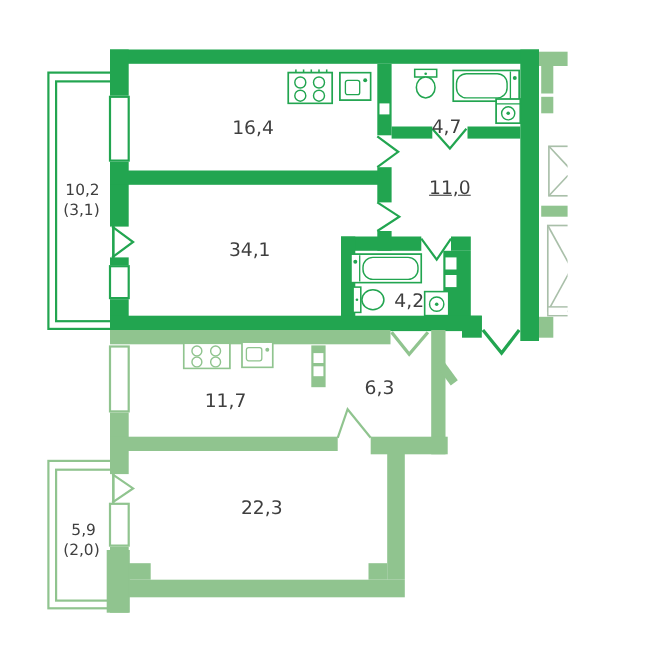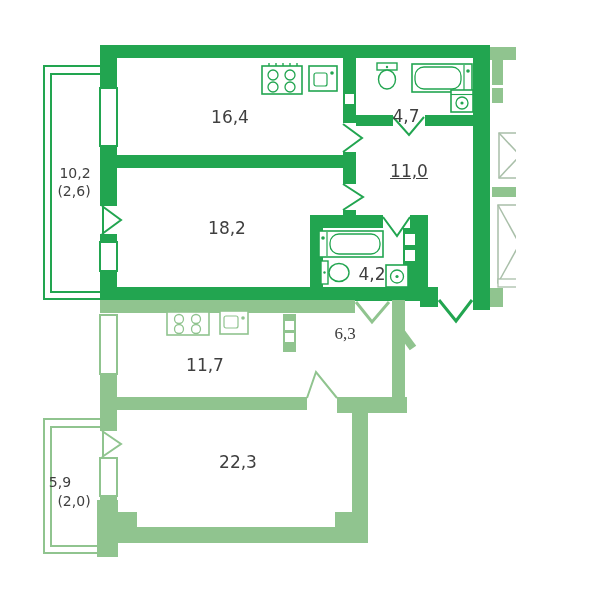--- a/index.html
+++ b/index.html
@@ -204,23 +204,23 @@
       <rect x="498" y="205" width="43" height="78"></rect>
       <line x1="498" y1="205" x2="541" y2="283"></line>
         <line x1="541" y1="205" x2="498" y2="283"></line>
     </g>
     <rect x="498" y="279" width="42" height="8" fill="#fff" stroke="#a9bfa9" stroke-width="1.3"></rect>
   </svg>
 
   <div class="lbl" style="left:230px;top:117px;">16,4</div>
   <div class="lbl" style="left:406px;top:116px;">4,7</div>
   <div class="lbl" style="left:409px;top:171px;text-decoration:underline;">11,0</div>
-  <div class="lbl" style="left:227px;top:228px;">18,2</div>
+  <div class="lbl" style="left:227px;top:228px;">34,1</div>
   <div class="lbl" style="left:372px;top:274px;text-align:right;">4,2</div>
   <div class="lbl small" style="left:75px;top:173px;">10,2</div>
-  <div class="lbl small" style="left:74px;top:191px;">(2,6)</div>
+  <div class="lbl small" style="left:74px;top:191px;">(3,1)</div>
   <div class="lbl" style="left:205px;top:365px;">11,7</div>
-  <div class="lbl" style="left:345px;top:334px;font-family:Liberation Serif, serif;">6,3</div>
+  <div class="lbl" style="left:345px;top:353px;">6,3</div>
   <div class="lbl" style="left:238px;top:462px;">22,3</div>
-  <div class="lbl small" style="left:60px;top:482px;">5,9</div>
+  <div class="lbl small" style="left:76px;top:482px;">5,9</div>
   <div class="lbl small" style="left:74px;top:501px;">(2,0)</div>
 
 </div>
 
 </body></html>

